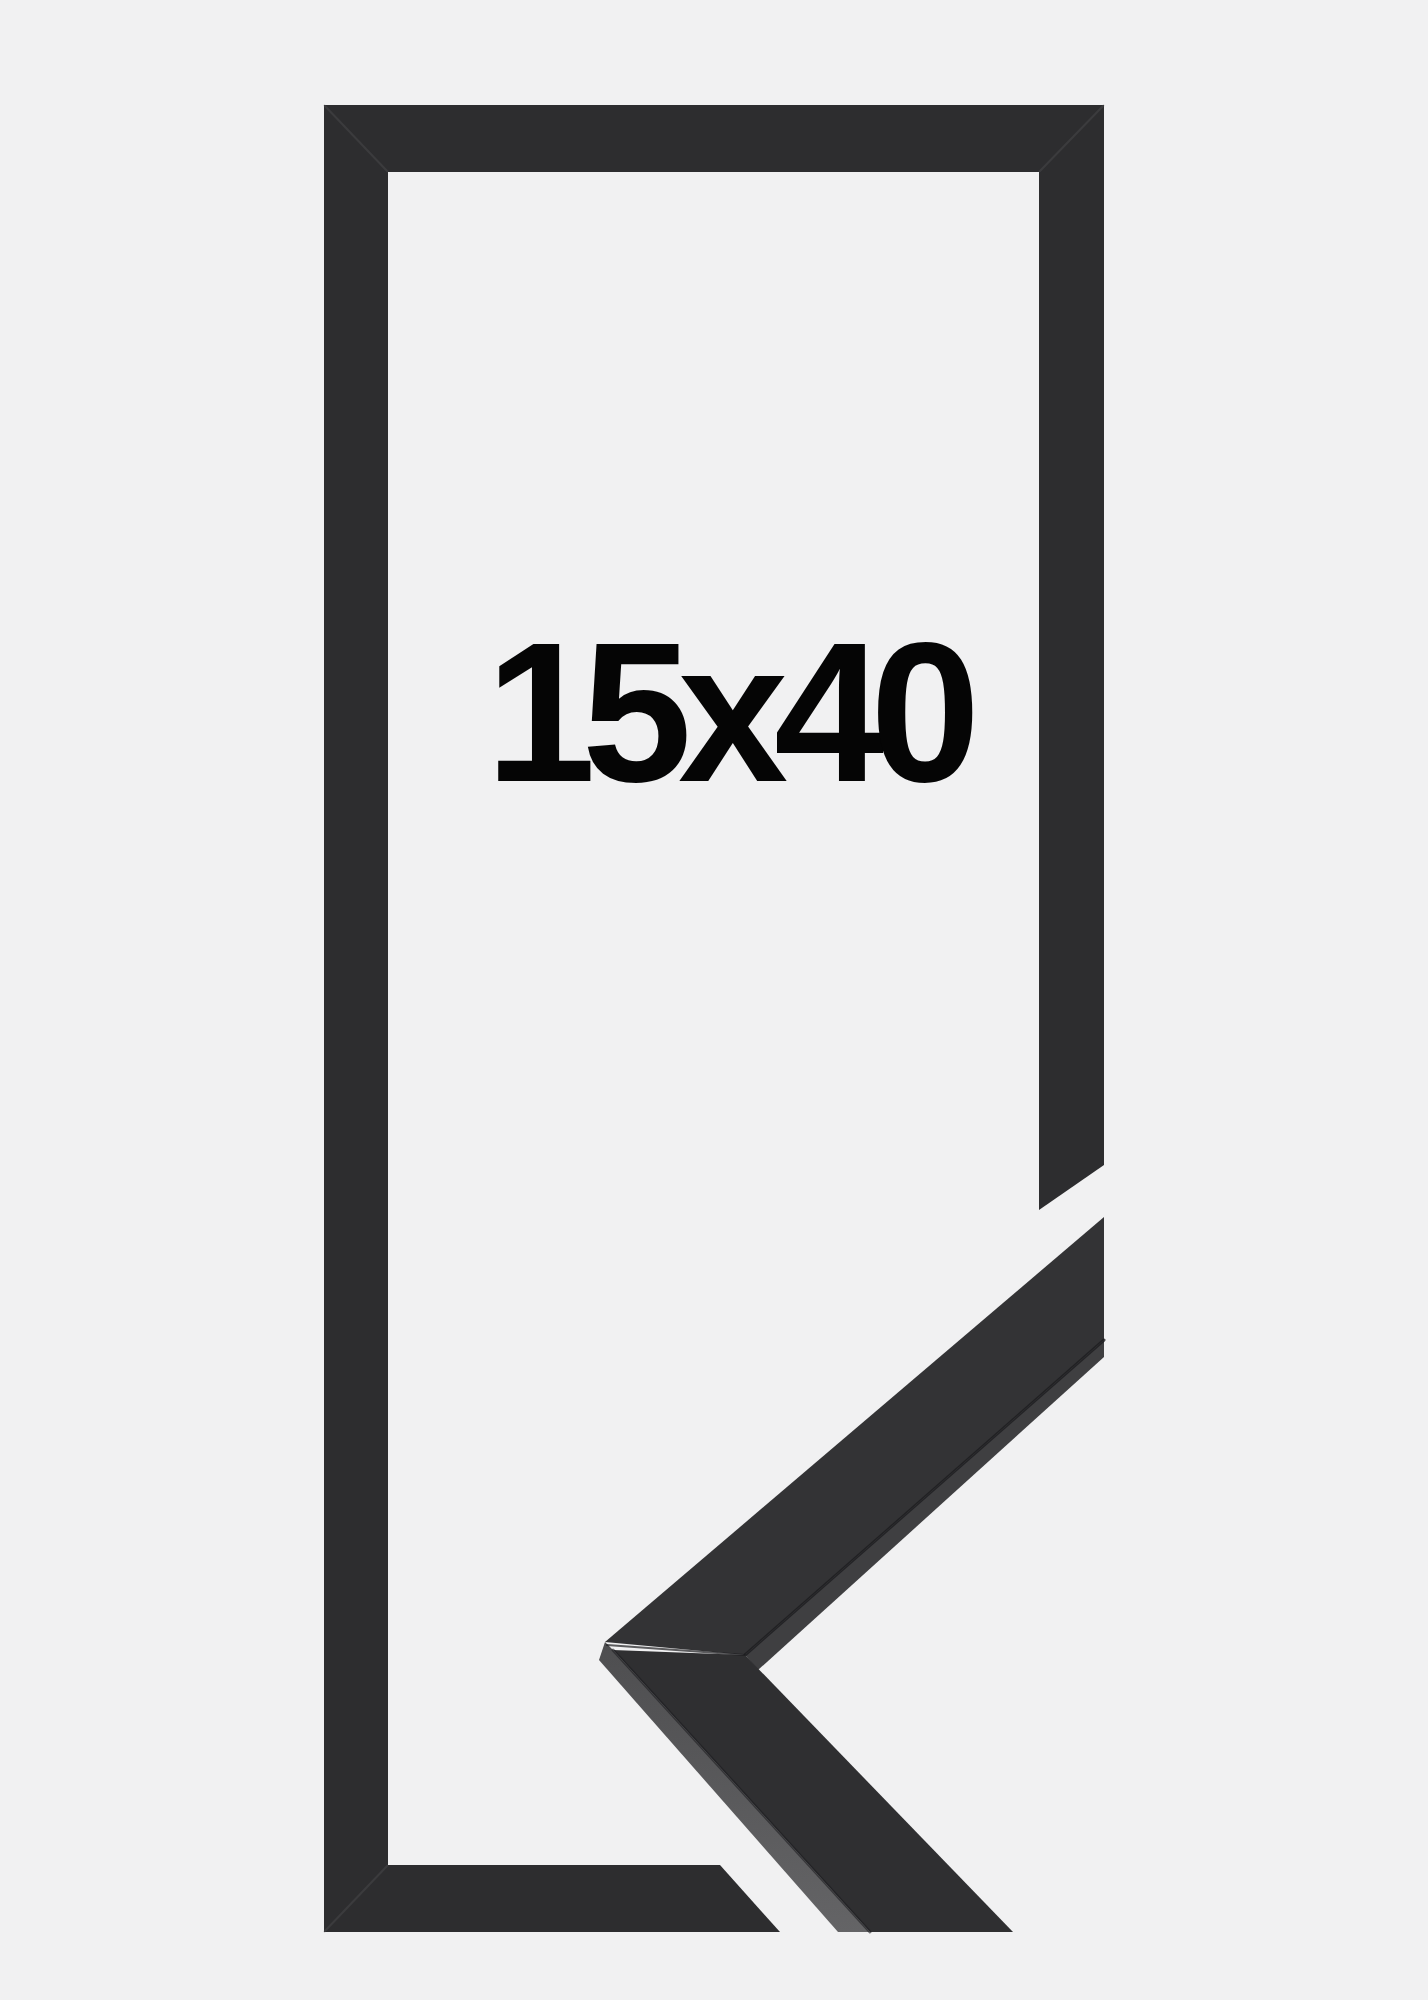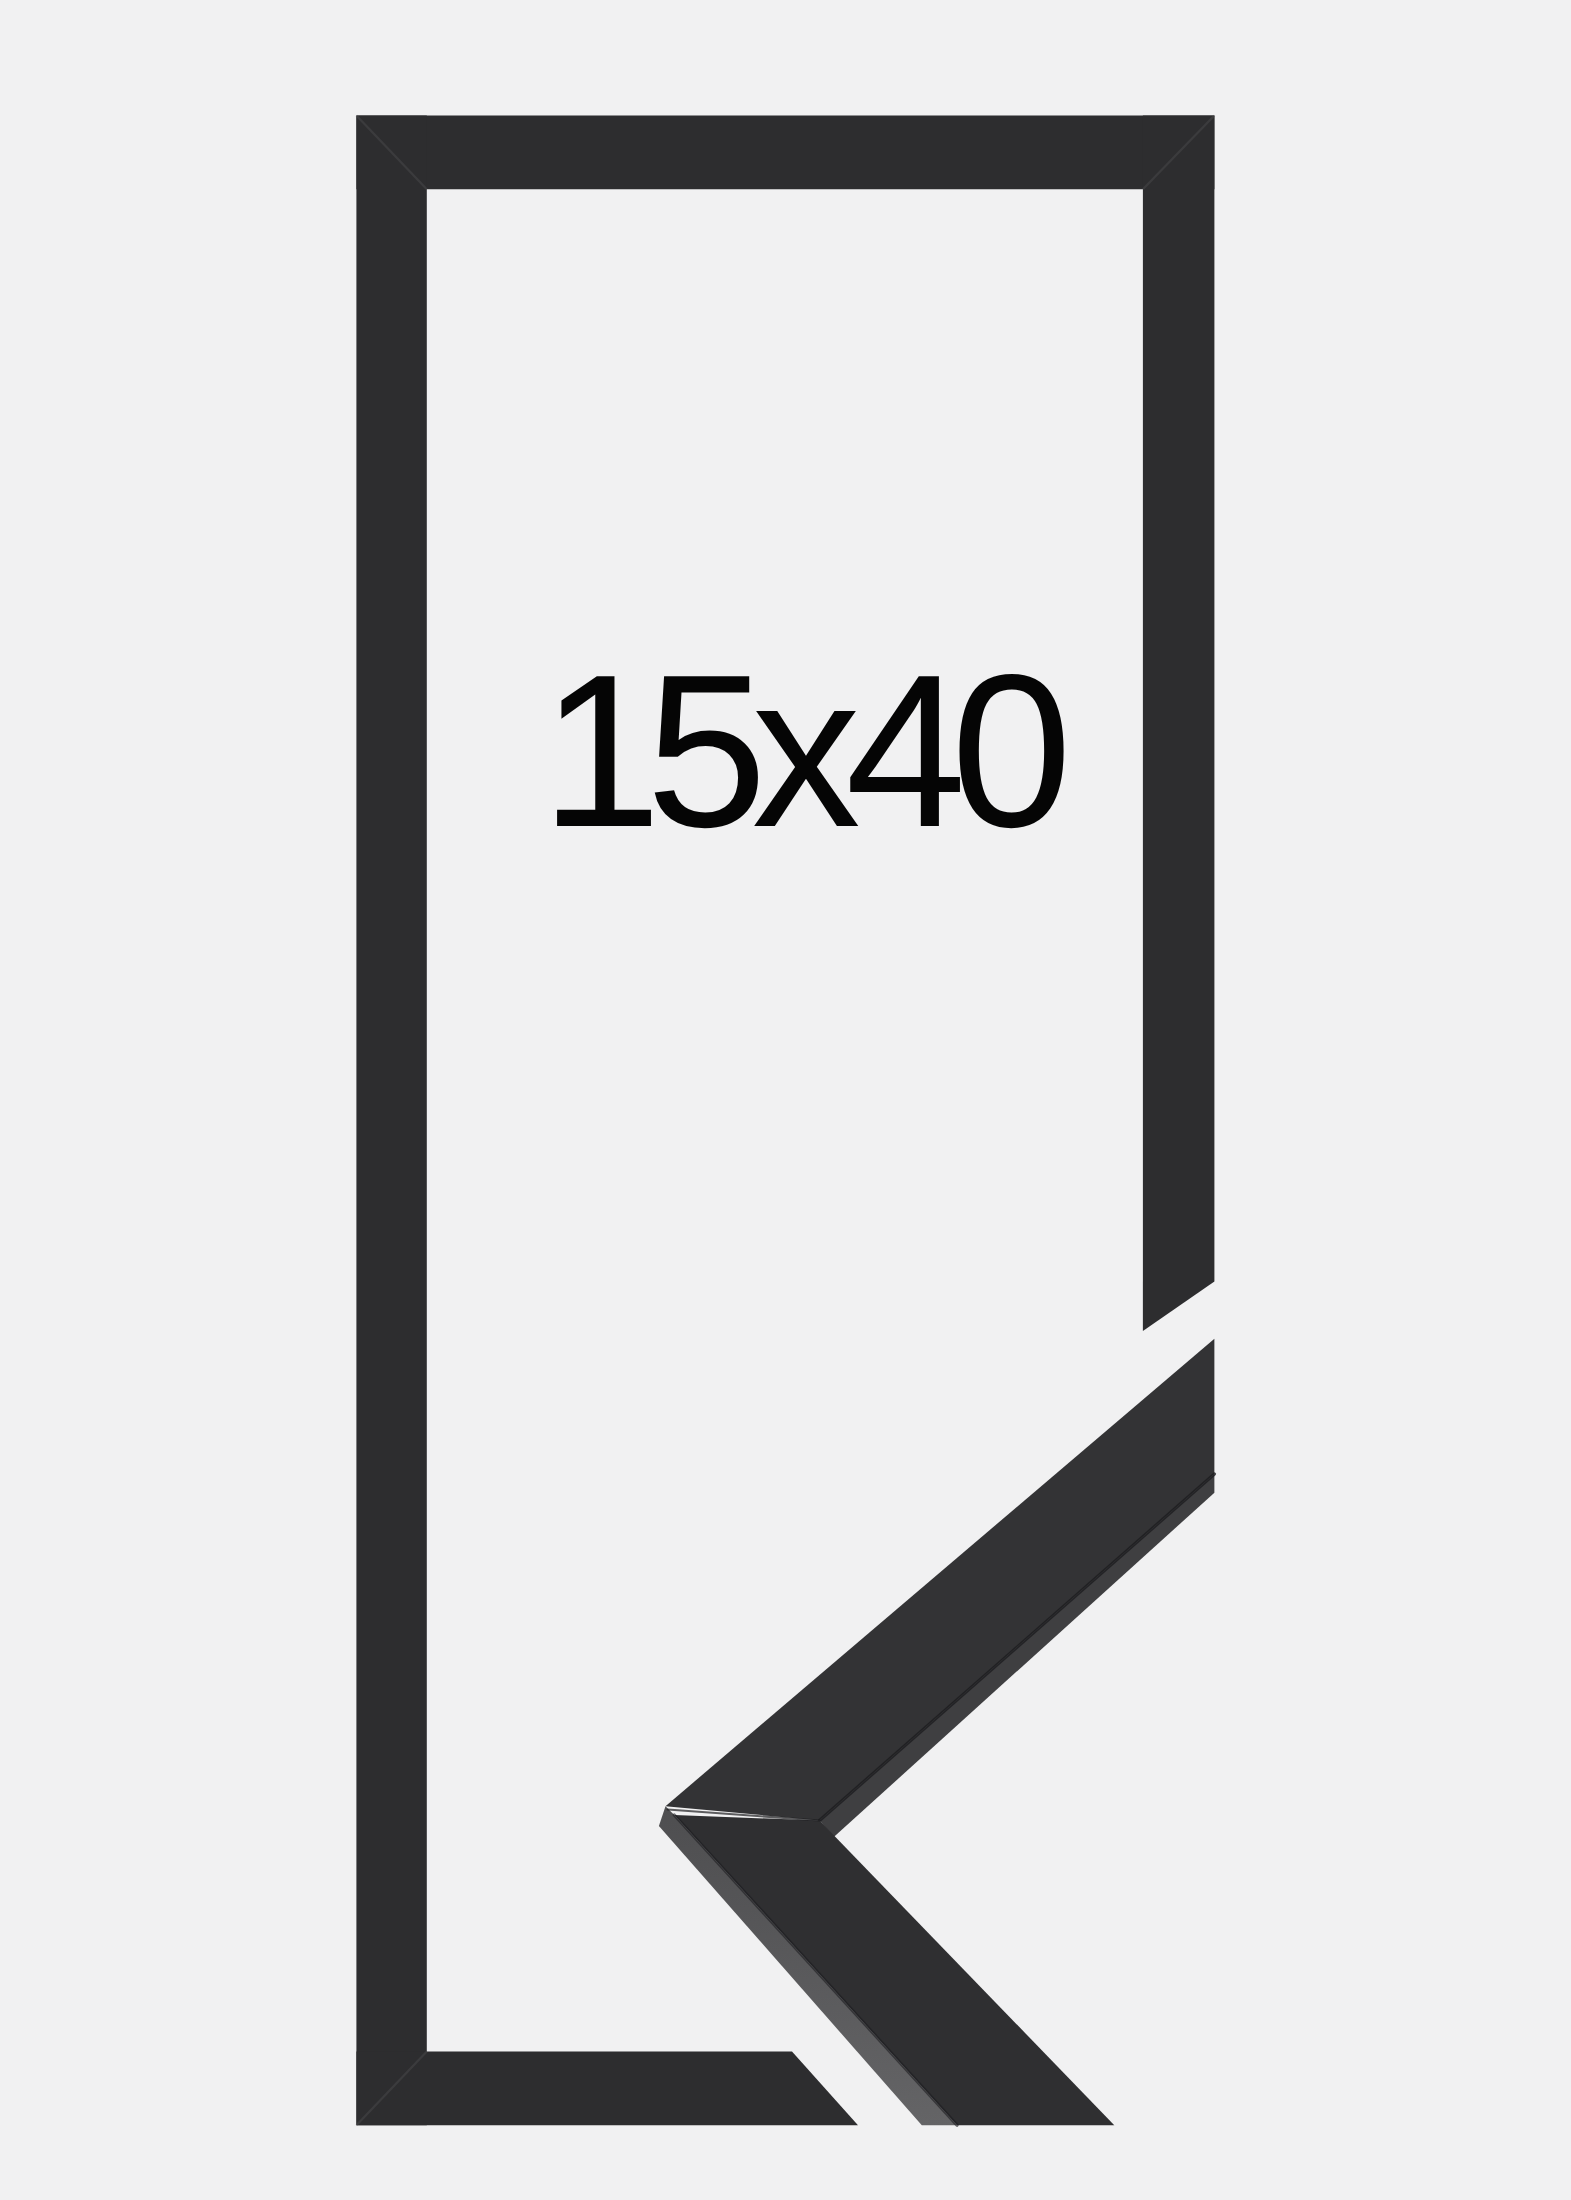--- a/index.html
+++ b/index.html
@@ -18,25 +18,25 @@
   .upper-face{fill:var(--sample-face-upper,#333335);}
   .lower-face{fill:var(--sample-face-lower,#2f2f31);}
   .rabbet{fill:var(--rabbet-strip,#3f3f41);}
   .side-face{fill:url(#sideGrad);}
   .seam{stroke:var(--seam,#1d1d1f);fill:none;stroke-linecap:round;}
   .miter{stroke:var(--miter-seam,#565658);fill:none;opacity:.35;}
   #gs1{stop-color:var(--side-face-dark,#4e4e50);}
   #gs2{stop-color:var(--side-face-light,#646466);}
   .size-label{
     position:absolute;
-    left:726px;top:583px;
+    left:726px;top:613px;
     transform:translateX(-50%);
     font-size:198px;
     line-height:200px;
-    font-weight:400;
+    font-weight:700;
     letter-spacing:-14px;
     white-space:nowrap;
     color:var(--label-text,#050505);
   }
 </style>
 </head>
 <body>
 
 <div class="stage">
 

